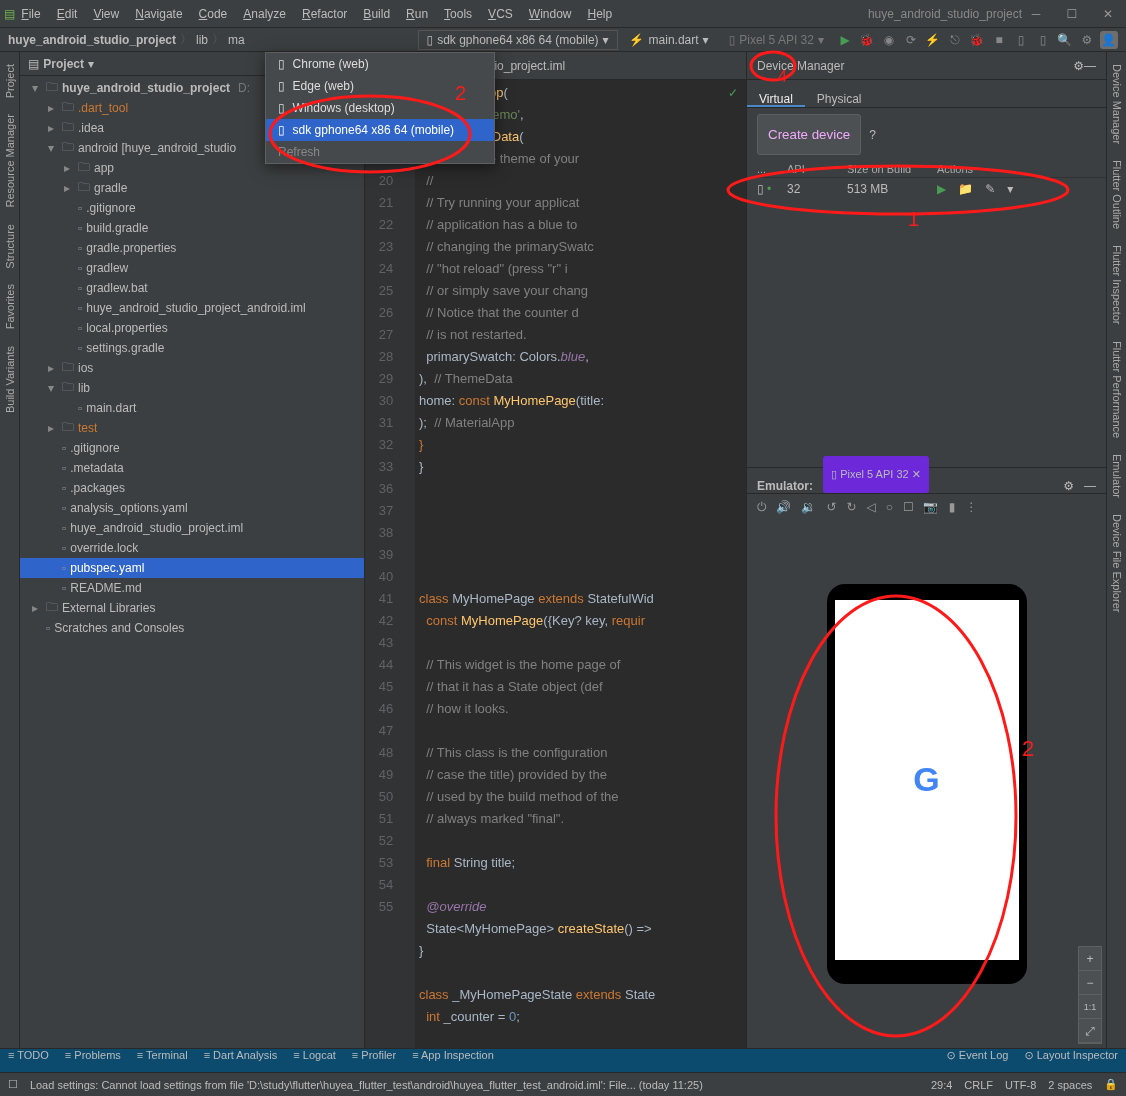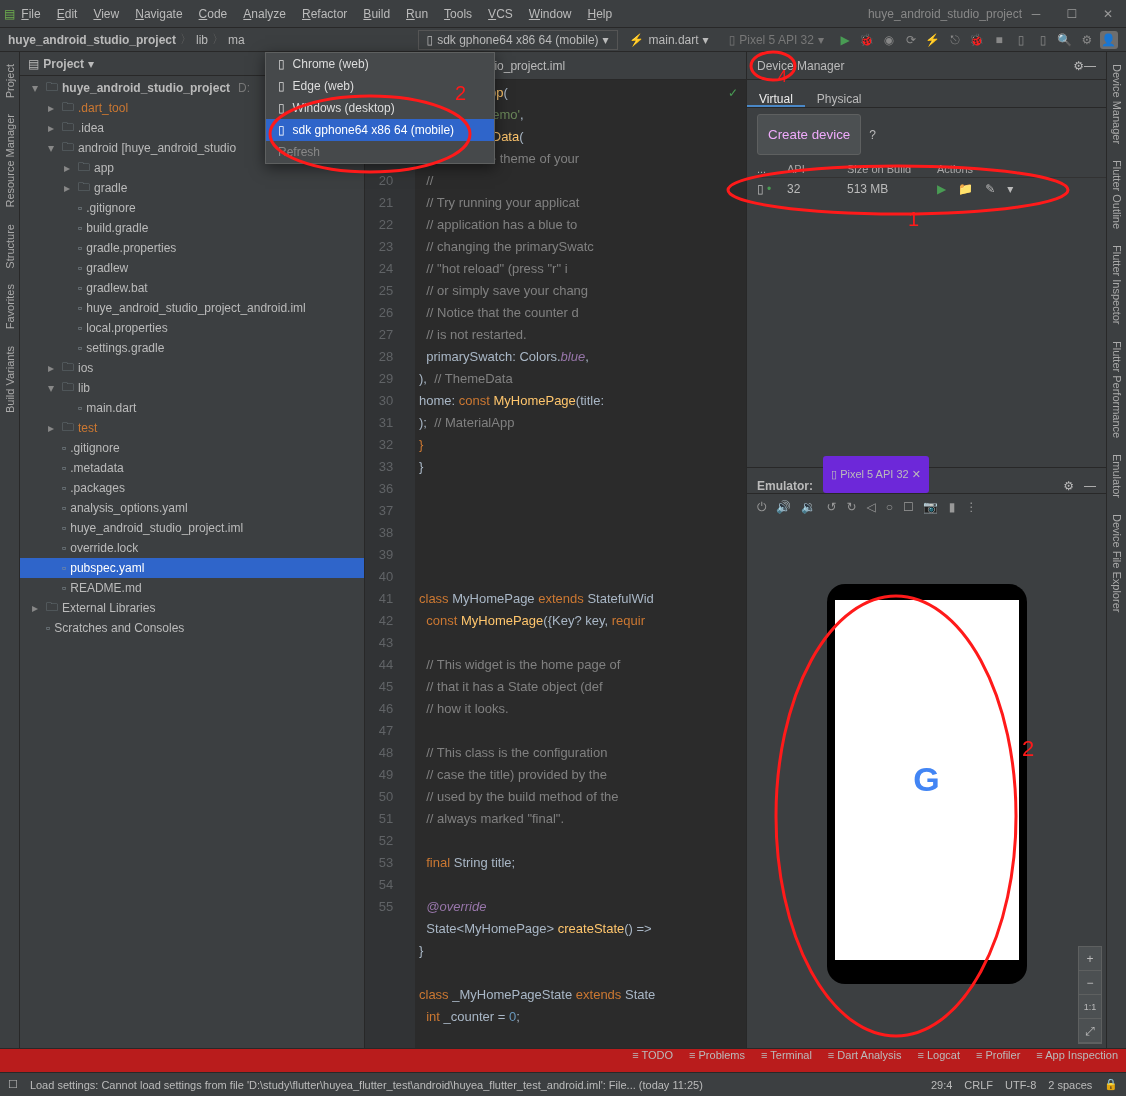--- a/index.html
+++ b/index.html
@@ -54,21 +54,21 @@
 .emulator .hdr { height:26px; display:flex; align-items:flex-end; gap:10px; padding:0 10px; border-bottom:1px solid #282828;}
 .emulator .hdr .tabname { background:#6d28d9; padding:12px 8px; border-radius:3px; font-size:11px;}
 .emulator .ctrlbar { height:26px; display:flex; align-items:center; gap:10px; padding:0 10px; color:#999;}
 .emulator .device-area { flex:1; display:flex; align-items:center; justify-content:center; background:#3c3f41; position:relative;}
 .phone { width:200px; height:400px; background:#000; border-radius:18px; padding:16px 8px 24px 8px; position:relative;}
 .phone .screen { width:100%; height:100%; background:#fff; position:relative; display:flex; align-items:center; justify-content:center;}
 .glogo { font-size:34px; font-weight:600; font-family:"Product Sans",Arial,sans-serif;}
 .glogo .b{color:#4285f4}
 .zoombox { position:absolute; right:4px; bottom:4px; width:24px; background:#4c5052; border:1px solid #5e6060; display:flex; flex-direction:column;}
 .zoombox span { height:24px; display:flex; align-items:center; justify-content:center; border-bottom:1px solid #5e6060; cursor:pointer;}
-.bottombar { position:absolute; bottom:24px; left:0; right:0; height:24px; background:#b91c1c; border-top:1px solid #282828; display:flex; align-items:flex-end; padding:0 8px; gap:16px; font-size:11px;flex-direction:column;}
+.bottombar { position:absolute; bottom:24px; left:0; right:0; height:24px; background:#0c4a6e; border-top:1px solid #282828; display:flex; align-items:flex-start; padding:0 8px; gap:16px; font-size:11px;}
 .statusbar { position:absolute; bottom:0; left:0; right:0; height:24px; background:#3c3f41; border-top:1px solid #282828; display:flex; align-items:center; padding:0 8px; font-size:11px; gap:12px;}
 .statusbar .flex { flex:1; overflow:hidden; text-overflow:ellipsis; white-space:nowrap;}
 
 .dropdown { position:absolute; top:52px; left:265px; width:230px; background:#46494b; border:1px solid #5e6060; box-shadow:0 4px 14px rgba(0,0,0,.5); z-index:20;}
 .dropdown .opt { padding:4px 12px; display:flex; align-items:center; gap:8px; cursor:pointer; color:#ddd;}
 .dropdown .opt.sel { background:#2f65ca; color:#fff;}
 .dropdown .opt.dim { color:#888;}
 
 .anno { position:absolute; pointer-events:none; z-index:30;}
 .anno svg { overflow:visible; }

